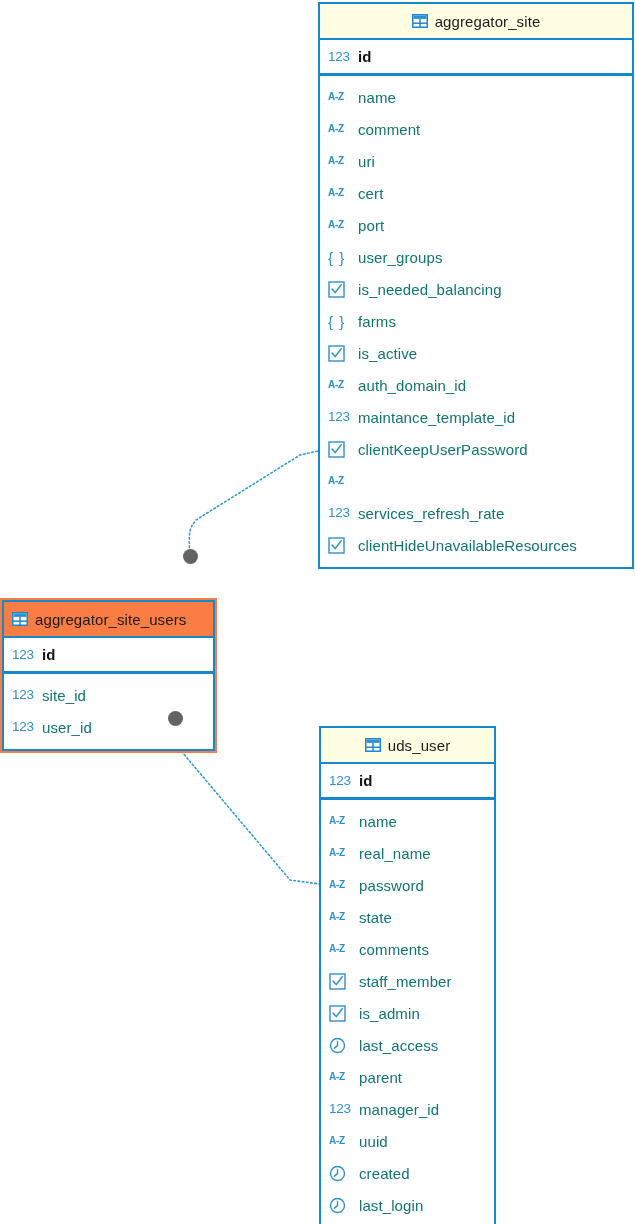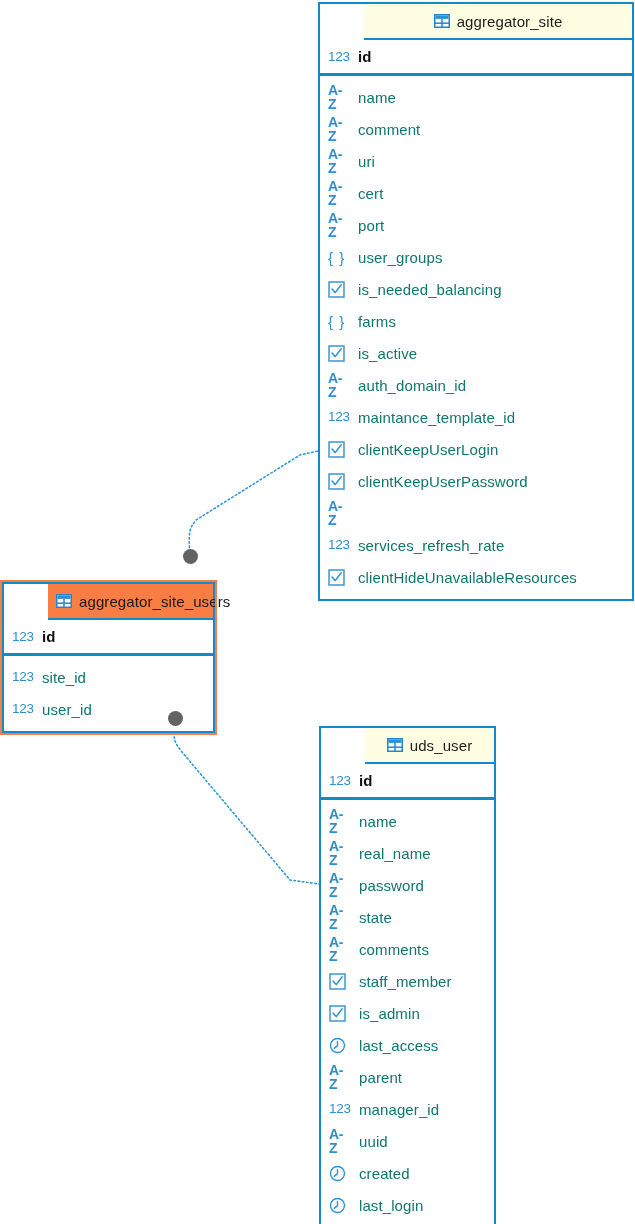--- a/index.html
+++ b/index.html
@@ -54,21 +54,20 @@
     border-bottom: 2px solid #1289CE;
     height: 36px;
     display: flex;
     align-items: center;
     justify-content: center;
     gap: 7px;
     font-size: 15px;
     color: #1d1d1d;
     letter-spacing: 0.1px;
     padding: 0 6px;
-    margin-left: 44px;
   }
   .entity.selected .entity-header {
     background: #FA7E43;
     justify-content: flex-start;
     padding-left: 8px;
     color: #1a1a1a;
   }
 
   .entity-pk {
     box-sizing: border-box;
@@ -113,21 +112,21 @@
     color: #2F8FD0;
   }
   .dt-num {
     font-size: 13.5px;
     font-family: "Liberation Sans", sans-serif;
     color: #2F8FD0;
     letter-spacing: -0.2px;
     line-height: 1;
   }
   .dt-az {
-    font-size: 14px;
+    font-size: 10px;
     font-weight: bold;
     color: #2F8FD0;
     letter-spacing: -0.3px;
     line-height: 1;
   }
   .dt-json {
     font-size: 15px;
     color: #2F8FD0;
     letter-spacing: 1px;
     line-height: 1;
@@ -227,50 +226,41 @@
           <span class="dt dt-num">123</span>
           <span class="col-name">maintance_template_id</span>
         </div>
         <div class="col-row">
           <span class="dt dt-bool">
             <svg width="17" height="17" viewBox="0 0 17 17">
               <rect x="1" y="1" width="15" height="15" fill="#ffffff" stroke="#2F8FD0" stroke-width="1.4"></rect>
               <path d="M 4 8 L 7.2 11.6 L 13.2 3.8" fill="none" stroke="#2F8FD0" stroke-width="1.5" stroke-linecap="round" stroke-linejoin="round"></path>
             </svg>
           </span>
-          <span class="col-name">clientKeepUserLogin</span>
-        </div>
-        <div class="col-row">
-          <span class="dt dt-bool">
-            <svg width="17" height="17" viewBox="0 0 17 17">
-              <rect x="1" y="1" width="15" height="15" fill="#ffffff" stroke="#2F8FD0" stroke-width="1.4"></rect>
-              <path d="M 4 8 L 7.2 11.6 L 13.2 3.8" fill="none" stroke="#2F8FD0" stroke-width="1.5" stroke-linecap="round" stroke-linejoin="round"></path>
-            </svg>
-          </span>
           <span class="col-name">clientKeepUserPassword</span>
         </div>
         <div class="col-row">
           <span class="dt dt-az">A-Z</span>
         </div>
         <div class="col-row">
           <span class="dt dt-num">123</span>
           <span class="col-name">services_refresh_rate</span>
         </div>
         <div class="col-row">
           <span class="dt dt-bool">
             <svg width="17" height="17" viewBox="0 0 17 17">
               <rect x="1" y="1" width="15" height="15" fill="#ffffff" stroke="#2F8FD0" stroke-width="1.4"></rect>
               <path d="M 4 8 L 7.2 11.6 L 13.2 3.8" fill="none" stroke="#2F8FD0" stroke-width="1.5" stroke-linecap="round" stroke-linejoin="round"></path>
             </svg>
           </span>
           <span class="col-name">clientHideUnavailableResources</span>
         </div>
       </div>
     </div>
-    <div class="entity selected" style="left: 2px; top: 582px; width: 213px;">
+    <div class="entity selected" style="left: 2px; top: 600px; width: 213px;">
       <div class="entity-header">
         <span>
           <svg width="16" height="14" viewBox="0 0 16 14" class="tbl-icon">
             <rect x="0.75" y="0.75" width="14.5" height="12.5" fill="#ffffff" stroke="#1E88D0" stroke-width="1.5"></rect>
             <rect x="1.5" y="1.5" width="13" height="3.4" fill="#2F8FD0"></rect>
             <line x1="8" y1="5" x2="8" y2="13.2" stroke="#1E88D0" stroke-width="1.5"></line>
             <line x1="1" y1="9.2" x2="15" y2="9.2" stroke="#1E88D0" stroke-width="1.5"></line>
           </svg>
         </span>
         <span>aggregator_site_users</span>

